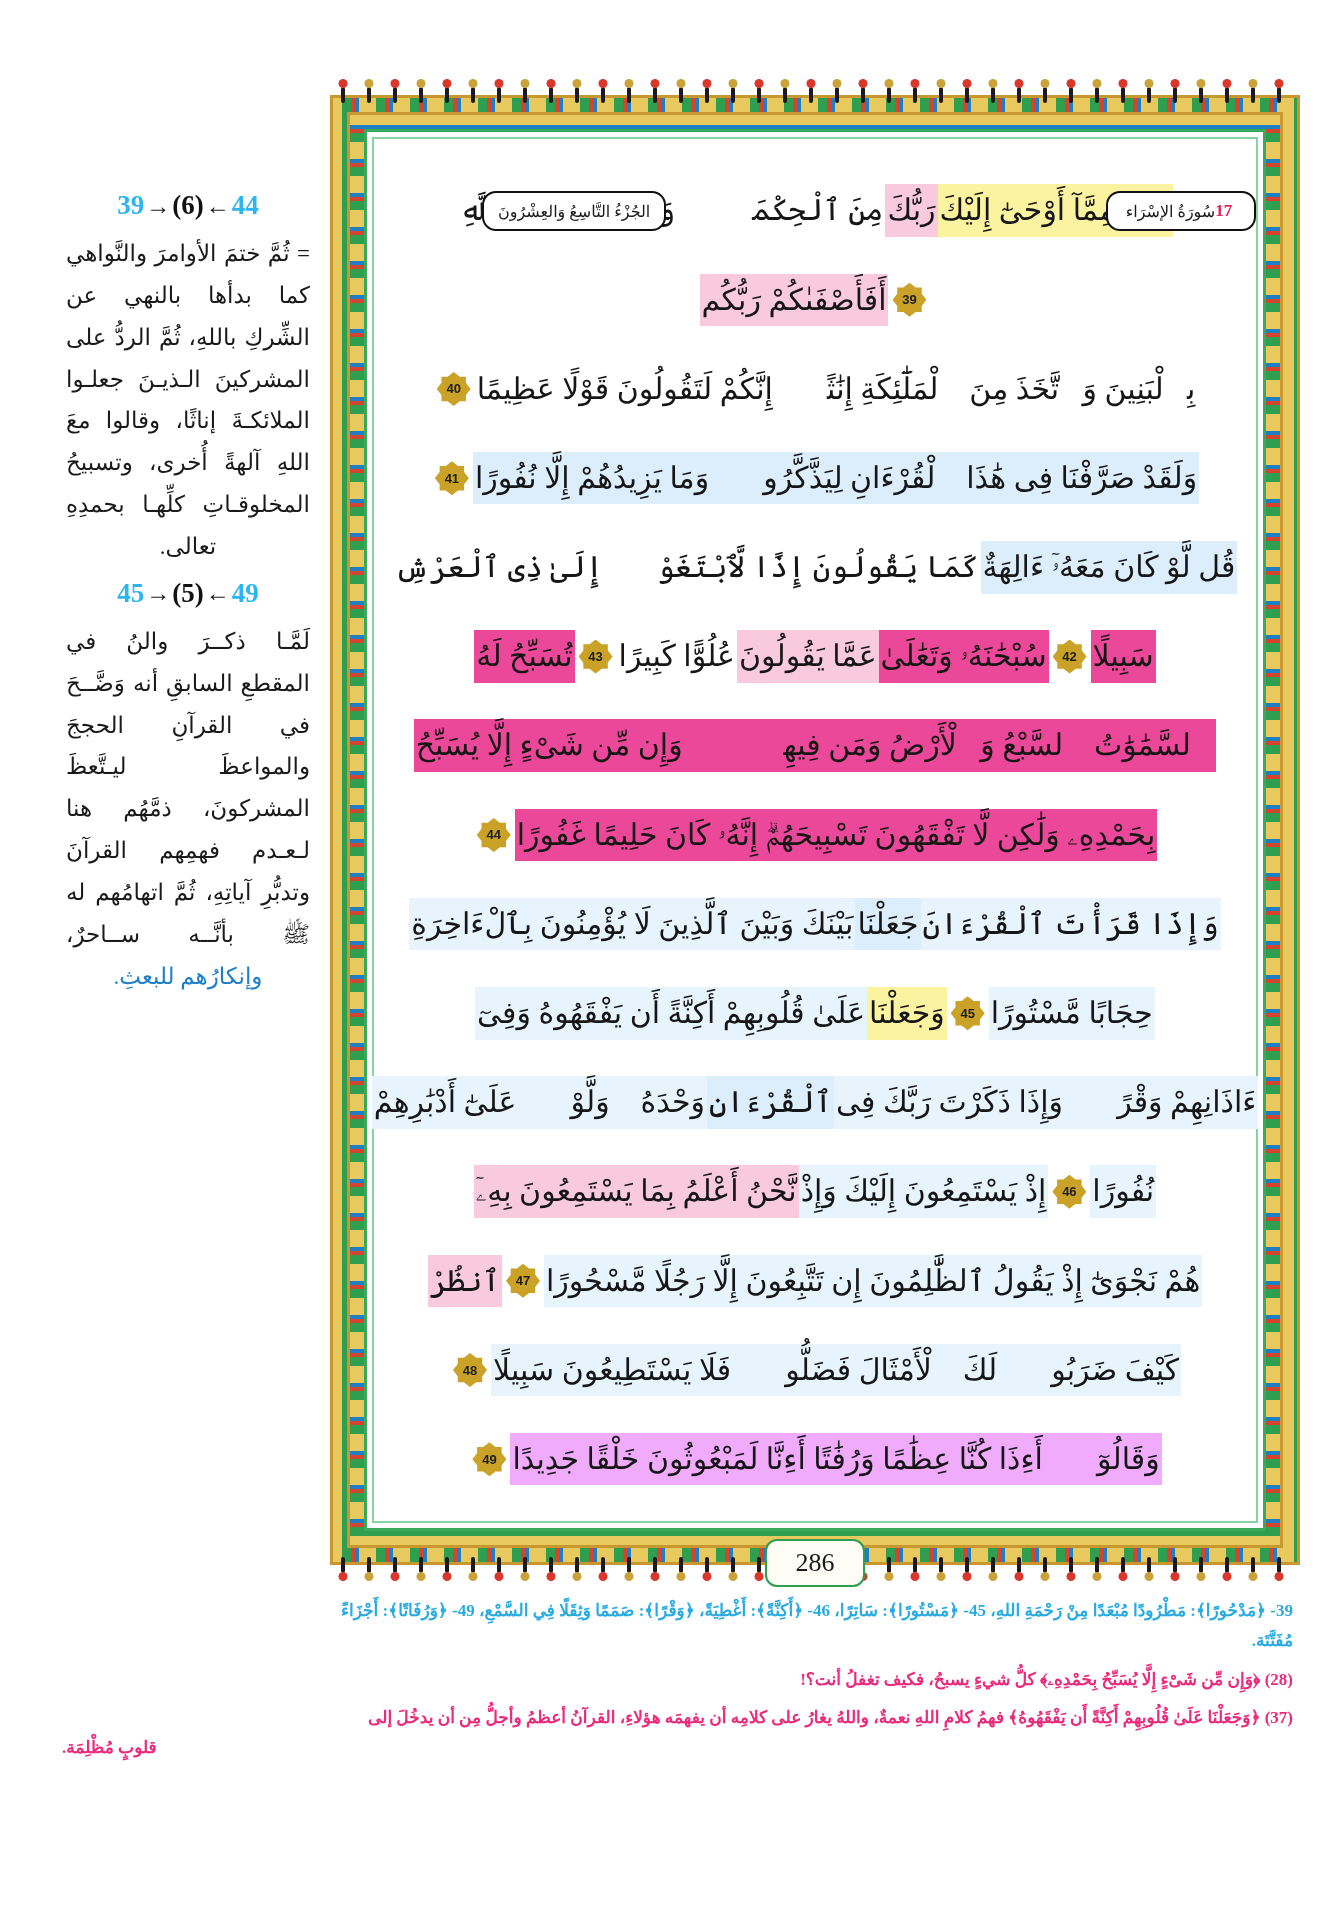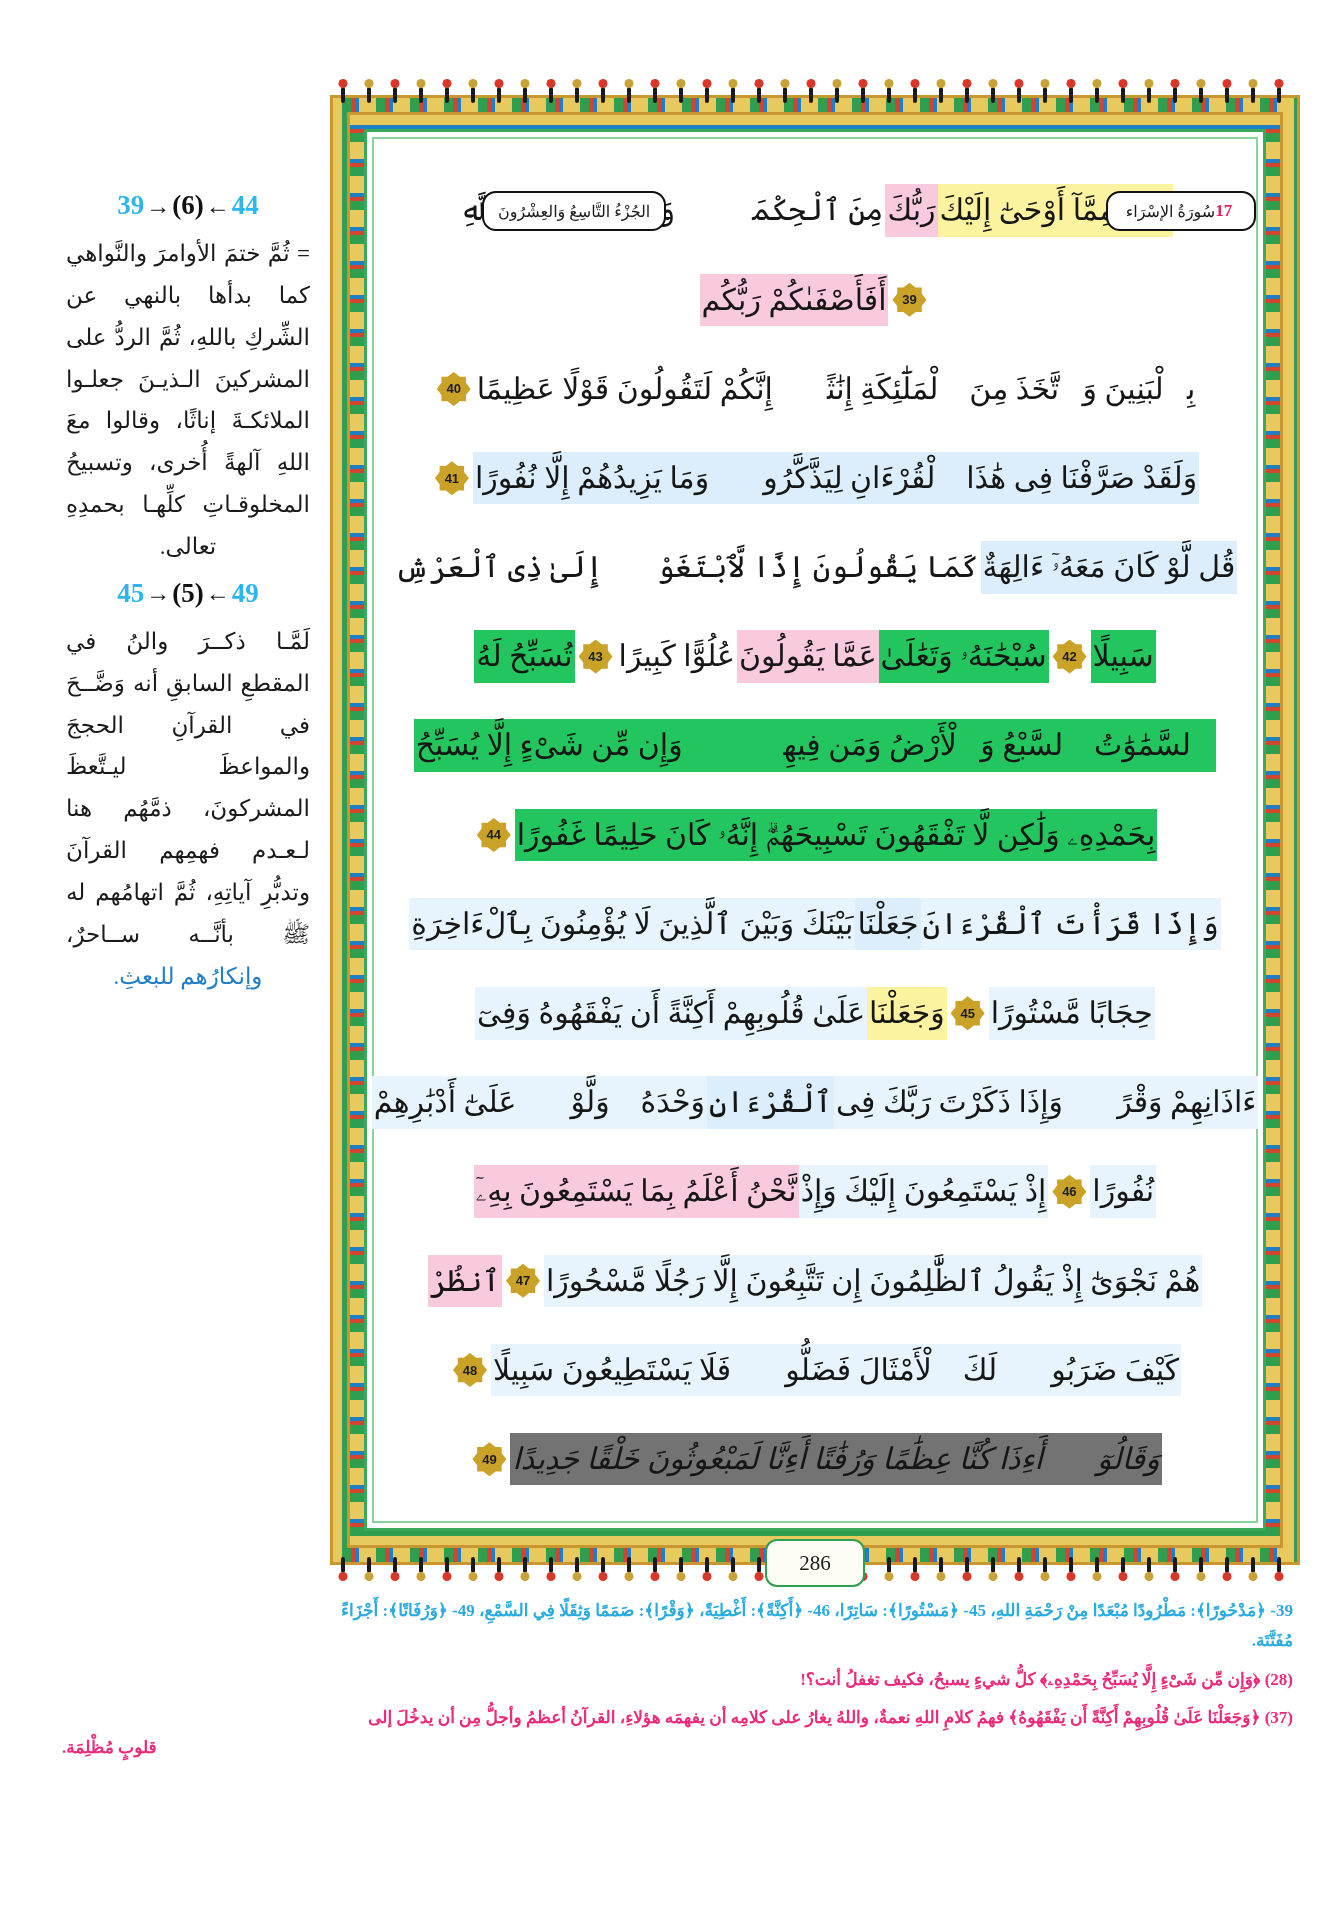--- a/index.html
+++ b/index.html
@@ -86,21 +86,21 @@
   }
   .surah-num{color:#e2245e;font-weight:bold;font-size:17px;margin-right:4px;
     font-family:"Liberation Serif",serif;}
 
   
   #page-num{
     position:absolute;left:50%;transform:translateX(-50%);
     bottom:-22px;width:96px;height:44px;background:#fdfdf6;
     border:2px solid #2f9e4f;border-radius:12px;z-index:9;
     display:flex;align-items:center;justify-content:center;
-    font-size:21px;color:#1a1a1a;
+    font-size:26px;color:#1a1a1a;
   }
 
   
   #mushaf-body{
     position:absolute;left:46px;top:34px;right:46px;bottom:24px;
     direction:rtl;text-align:justify;
   }
   .aya-line{
     position:relative;
     display:flex;flex-direction:row;align-items:center;
@@ -108,22 +108,22 @@
     height:72px;
     font-size:30px;
     color:#161616;
     white-space:nowrap;
     overflow:visible;
   }
   .seg{padding:3px 2px;line-height:1.55;}
   .hl-pink{background:#f9c9dd;}
   .hl-yellow{background:#fbf3a0;}
   .hl-blue{background:#dceefb;}
-  .hl-gray{background:#22c55e;}
-  .hl-orange{background:#737373;font-style:italic;}
+  .hl-gray{background:#ec4899;}
+  .hl-orange{background:#f0abfc;}
   .hl-lblue{background:#e8f4fd;}
   .hl-none{background:transparent;}
 
   
   .rosette{
     display:inline-block;position:relative;
     width:34px;height:34px;margin:0 4px;vertical-align:middle;
   }
   .rosette::before{
     content:"";position:absolute;inset:0;

